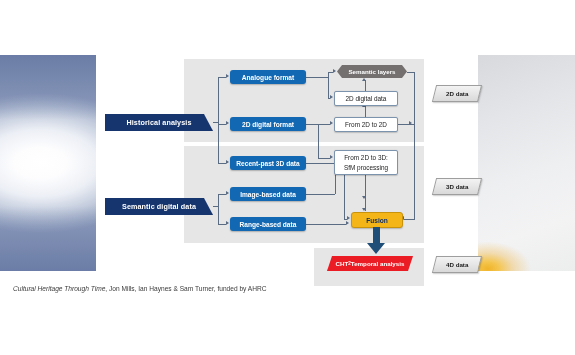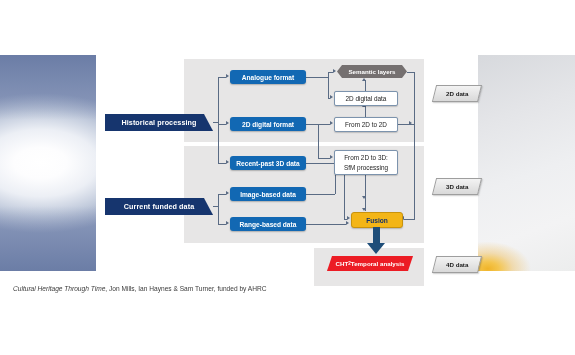--- a/index.html
+++ b/index.html
@@ -313,23 +313,23 @@
   <div class="ln lnv" style="left:335px; top:160px; height:34px;"></div>
   <div class="ln lnh" style="left:335px; top:160px; width:0px;"></div>
 
   <div class="ln lnv" style="left:365px; top:173px; height:38px;"></div>
   <div class="ah ah-d" style="left:362.4px; top:196px;"></div>
   <div class="ah ah-d" style="left:362.4px; top:208px;"></div>
 
   <div class="ln lnh" style="left:306px; top:224px; width:40px;"></div>
   <div class="ah ah-r" style="left:346px; top:221.4px;"></div>
 
-  <div class="pentagon pent-hist">Historical processing</div>
-
-  <div class="pentagon pent-curr">Current funded data</div>
+  <div class="pentagon pent-hist">Historical analysis</div>
+
+  <div class="pentagon pent-curr">Semantic digital data</div>
 
   <div class="bluebox b-analogue">Analogue format</div>
 
   <div class="bluebox b-2dfmt">2D digital format</div>
 
   <div class="bluebox b-recent">Recent-past 3D data</div>
 
   <div class="bluebox b-image">Image-based data</div>
 
   <div class="bluebox b-range">Range-based data</div>

